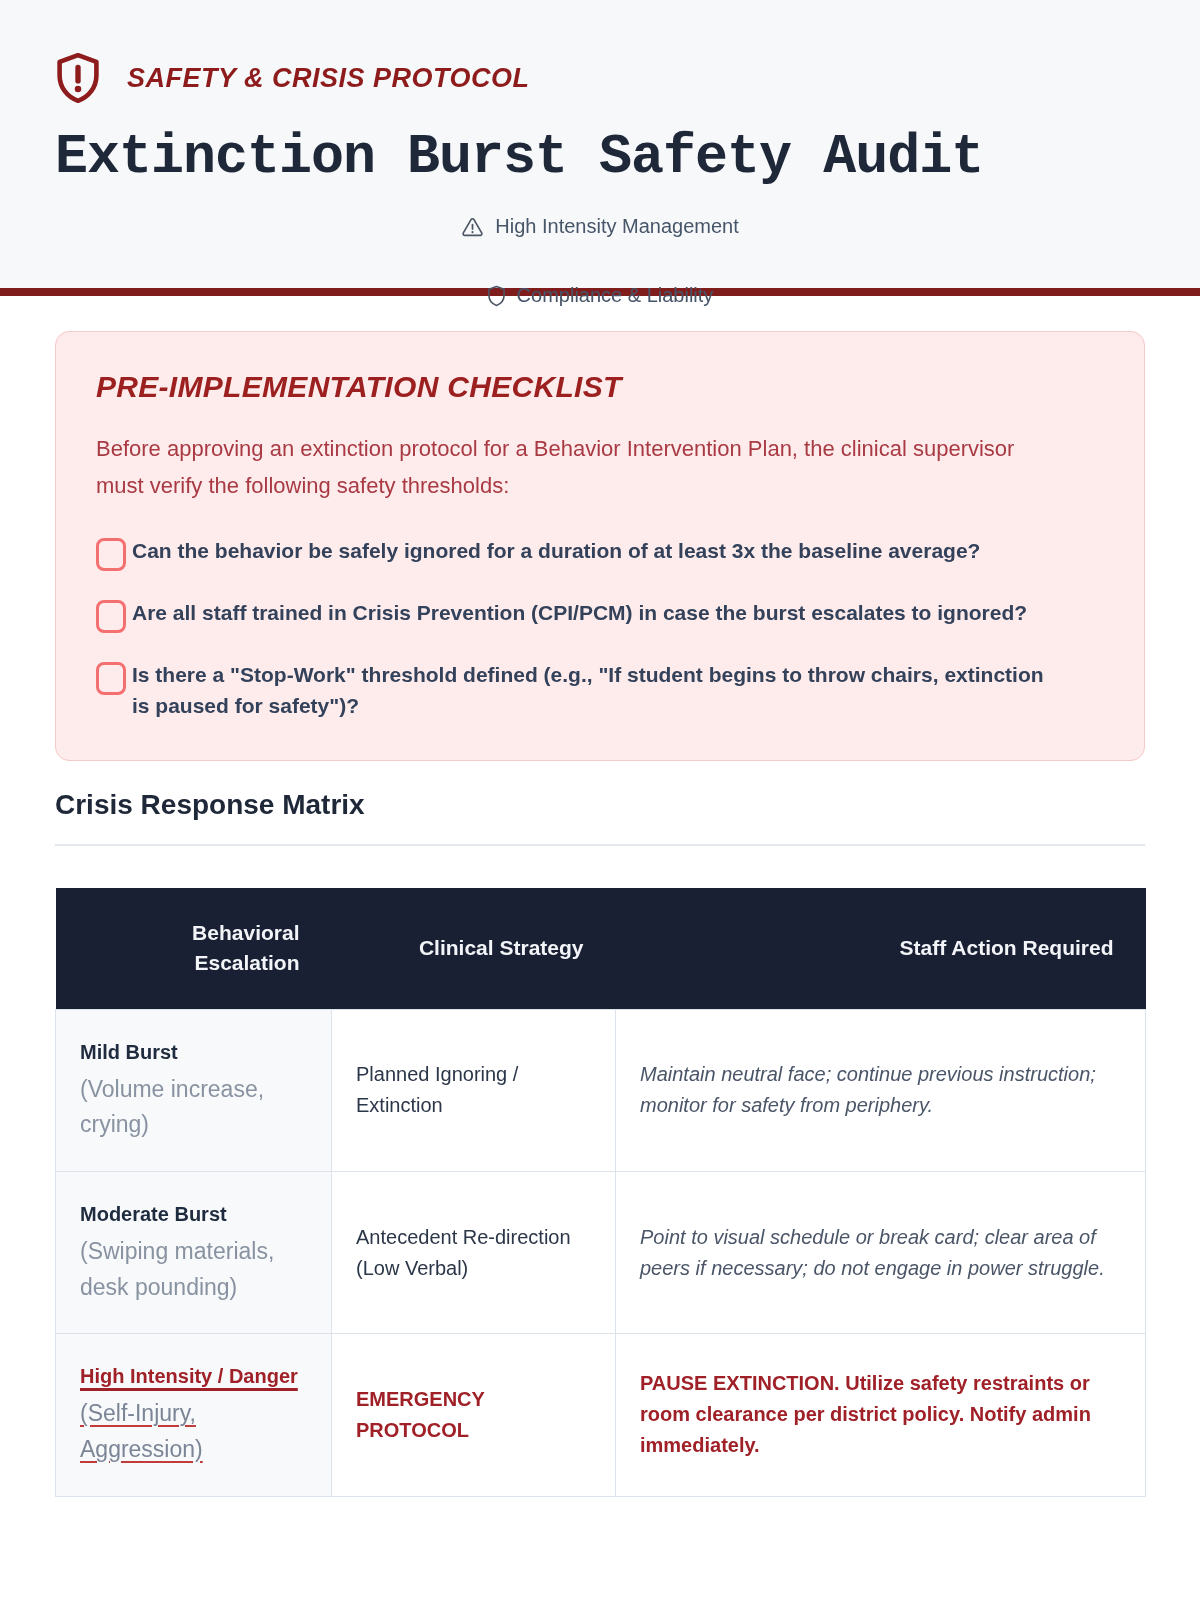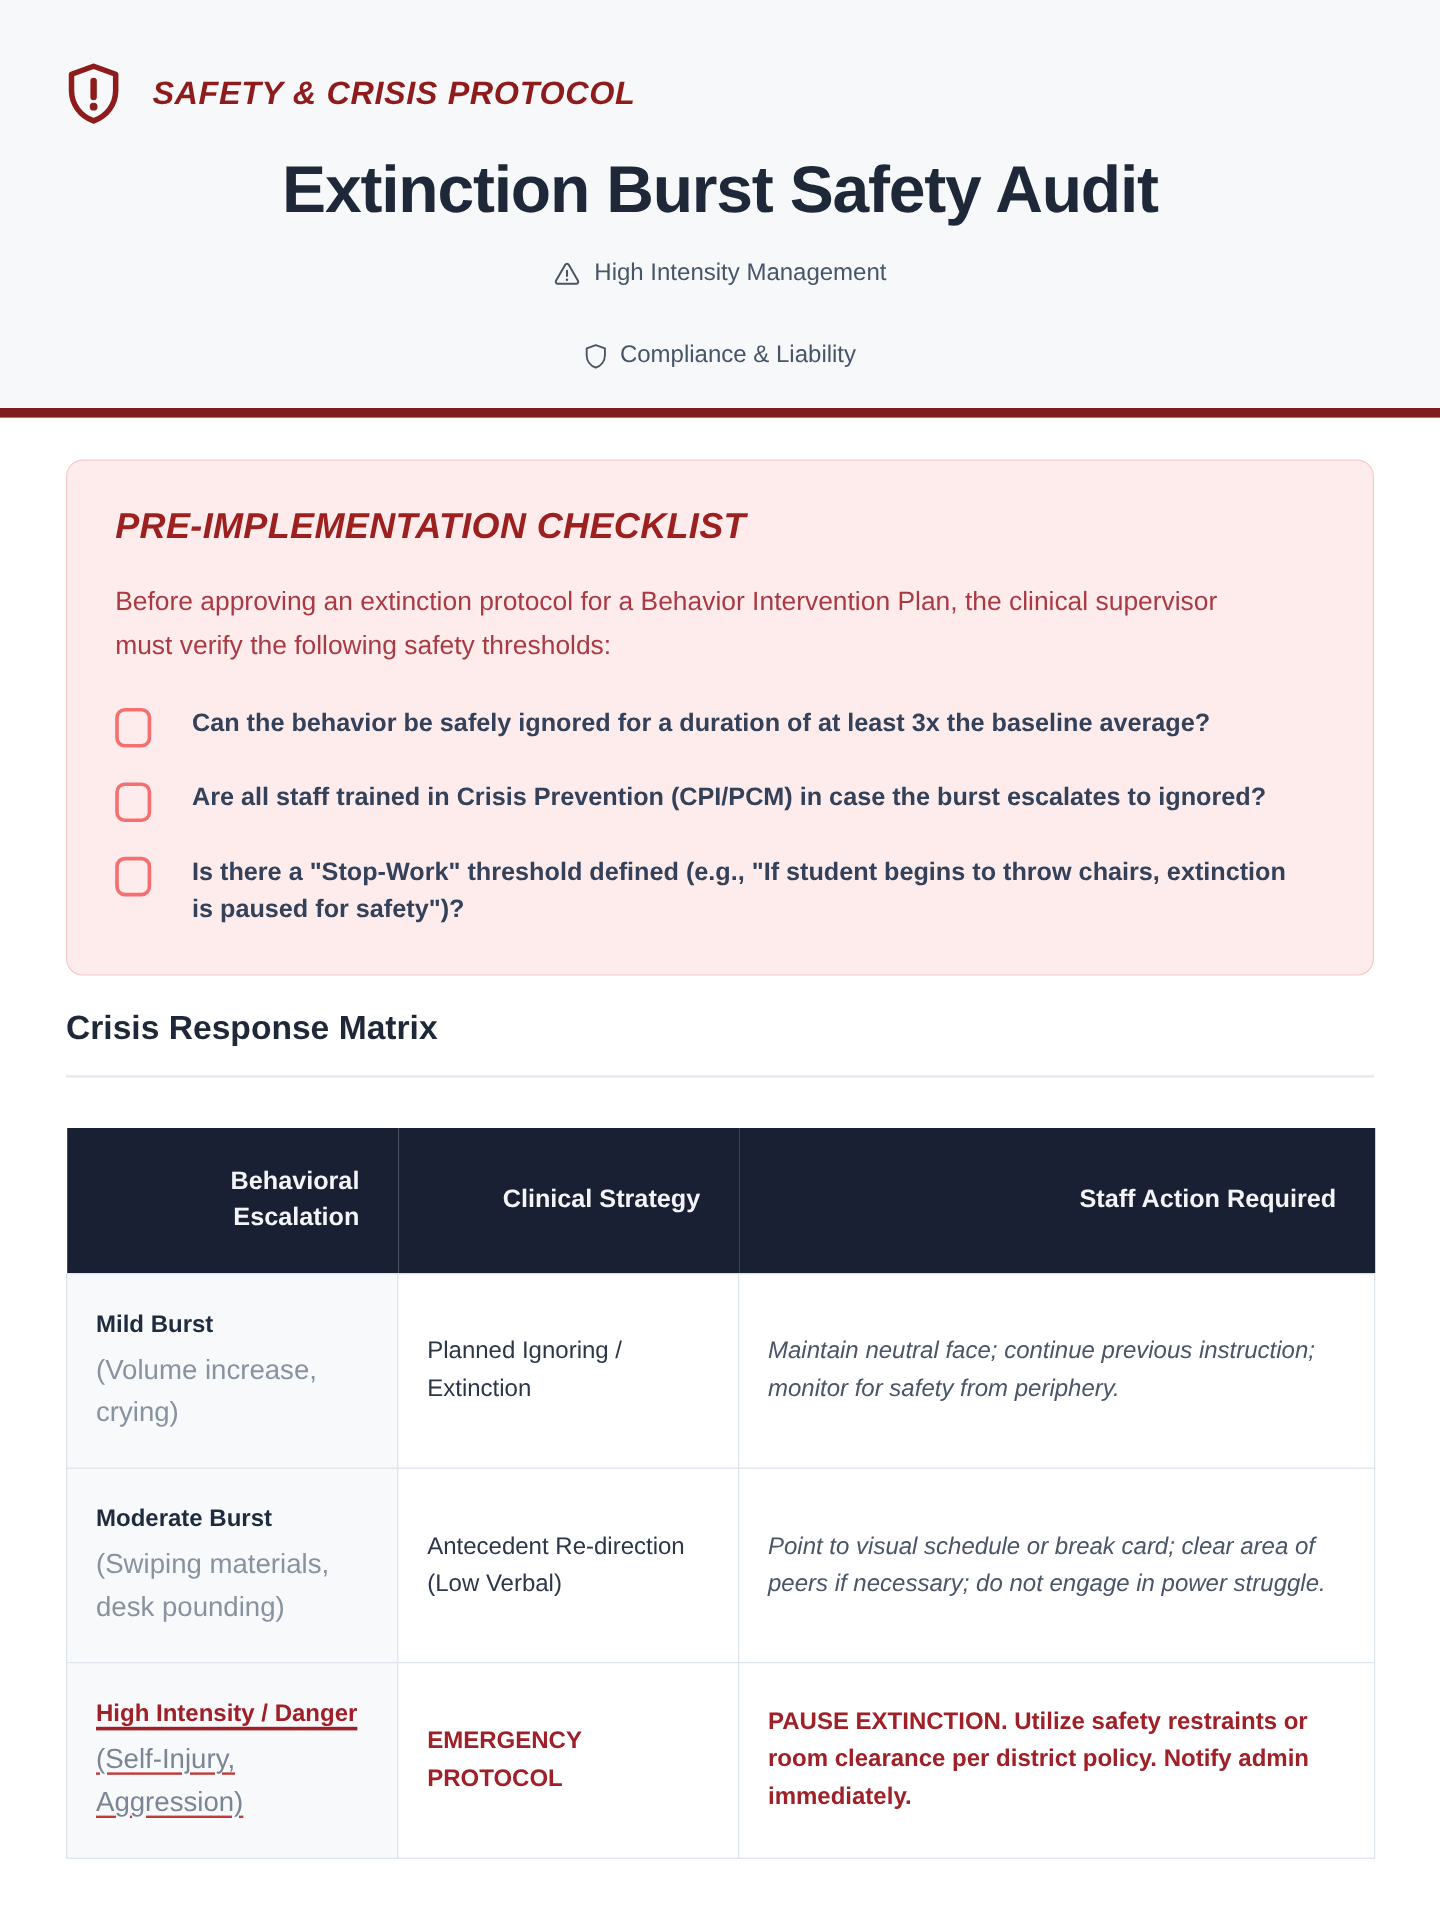--- a/index.html
+++ b/index.html
@@ -11,53 +11,53 @@
   *{margin:0;padding:0;box-sizing:border-box;}
   html,body{width:1200px;}
   body{
     width:1200px;height:1600px;overflow:hidden;background:#ffffff;
     font-family:"Liberation Sans", sans-serif;color:var(--navy);
   }
   
   .page-header{
     background:var(--header-bg);
     padding:52px 55px 0 55px;
-    height:348px;
+    height:296px;
     border-bottom:8px solid var(--divider-red);
   }
   .brand-row{display:flex;align-items:center;gap:26px;}
   .brand-shield{width:46px;height:52px;flex:0 0 auto;}
   .brand-label{
     font-size:27px;font-weight:bold;font-style:italic;color:var(--brand-red);
     letter-spacing:.5px;
   }
   .page-title{
-    font-family:Liberation Sans, sans-serif;
+    font-family:Liberation Mono, monospace;
     font-size:55px;font-weight:bold;color:var(--navy);
-    margin-top:22px;letter-spacing:-1px;text-align:center;
+    margin-top:22px;letter-spacing:-1px;
   }
   .meta-row{display:flex;align-items:center;gap:46px;margin-top:26px;flex-direction:column;}
   .meta-item{display:flex;align-items:center;gap:11px;color:var(--meta-gray);font-size:20px;}
   .meta-item svg{flex:0 0 auto;}
   
   .content{padding:0 55px;}
   .alert-panel{
     margin-top:35px;background:var(--panel-bg);
     border:1.5px solid var(--panel-border);border-radius:14px;
     padding:38px 40px 34px 40px;
   }
   .alert-title{
     font-size:30px;font-weight:bold;font-style:italic;color:var(--panel-heading);
     letter-spacing:.3px;margin-bottom:26px;
   }
   .alert-intro{
     font-size:22px;line-height:1.7;color:var(--panel-text);
     margin-bottom:30px;max-width:960px;
   }
-  .check-item{display:flex;align-items:flex-start;gap:34px;margin-bottom:26px;}
+  .check-item{display:flex;align-items:flex-start;gap:6px;margin-bottom:26px;}
   .check-item:last-child{margin-bottom:4px;}
   .checkbox{
     width:30px;height:33px;border:3.5px solid var(--checkbox-red);border-radius:8px;
     background:transparent;flex:0 0 auto;margin-top:3px;cursor:pointer;
   }
   .check-label{
     font-size:21px;font-weight:bold;color:var(--slate);line-height:1.5;max-width:930px;
   }
   
   .section-heading{

